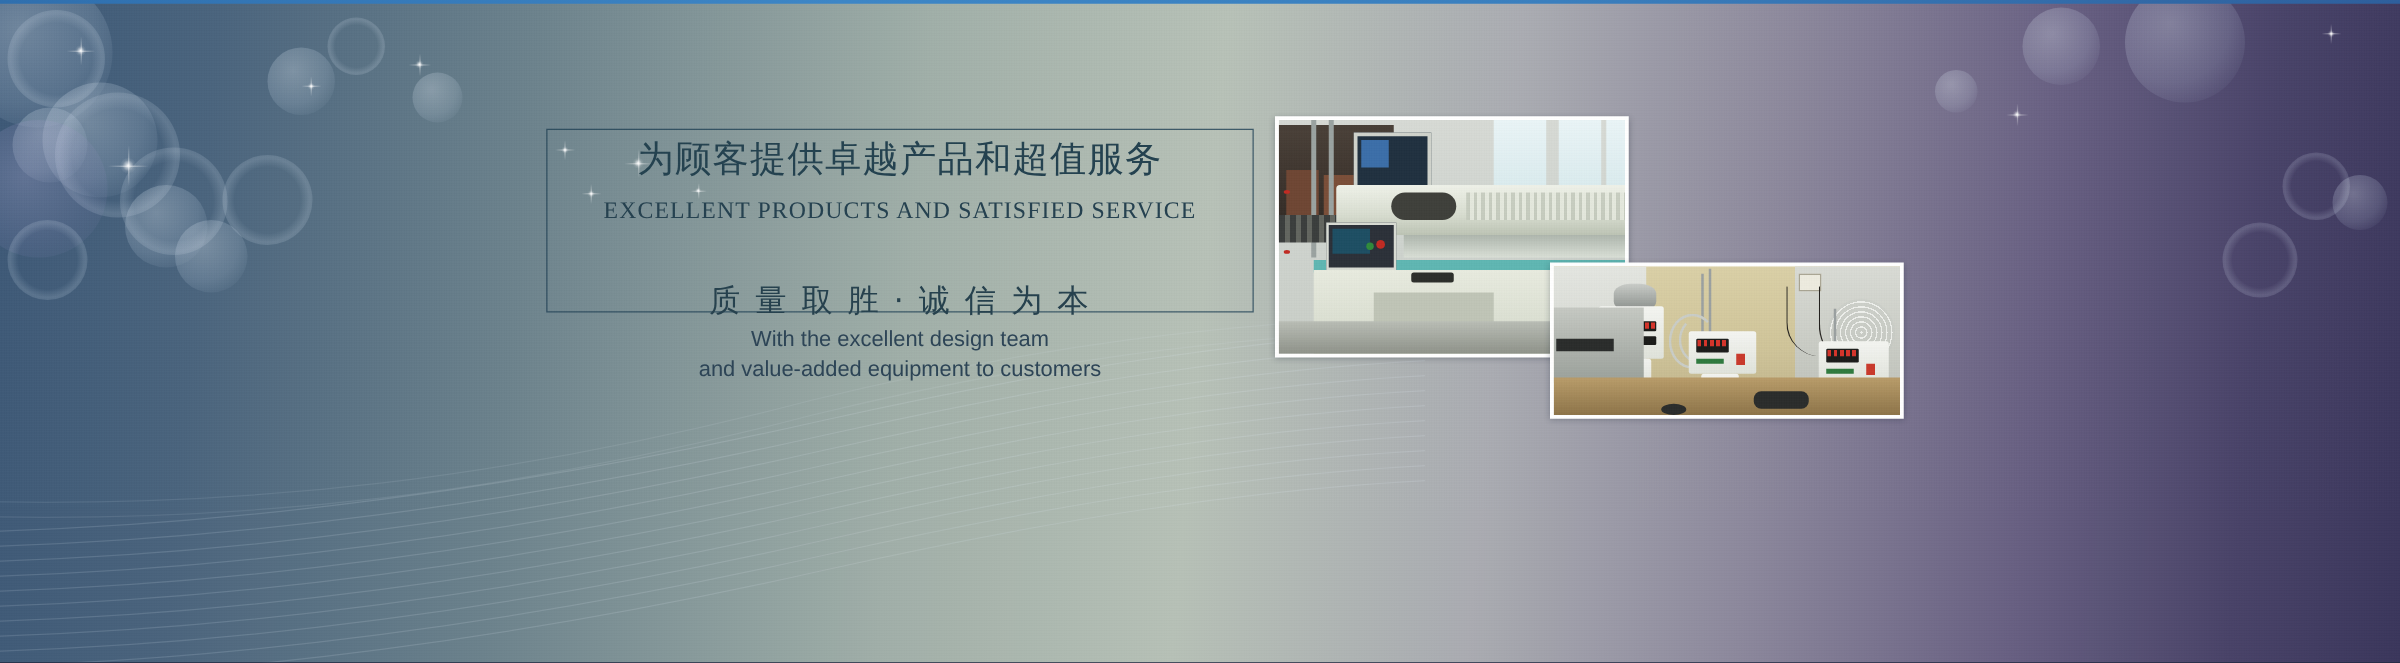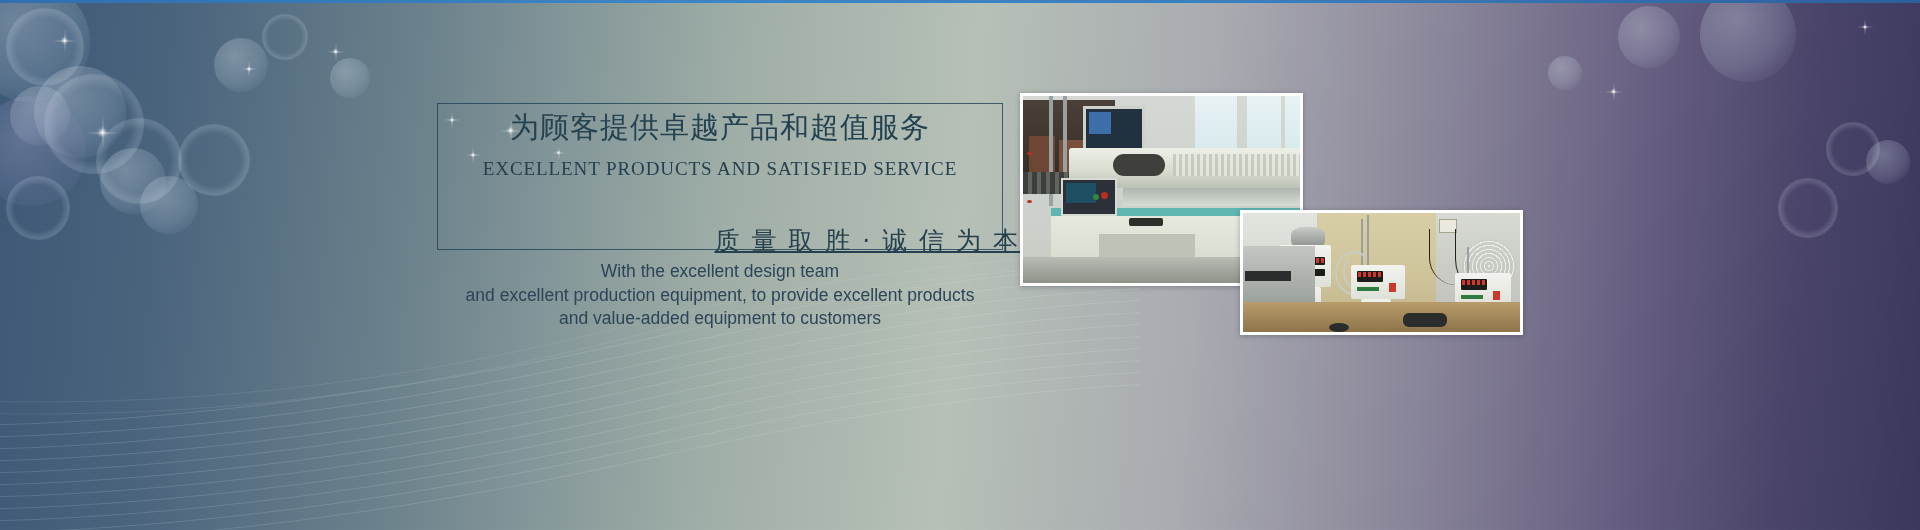--- a/index.html
+++ b/index.html
@@ -54,23 +54,23 @@
     border:1px solid rgba(30,64,84,.80);box-sizing:border-box;}
 
   #headline{position:absolute;left:437px;top:110px;width:566px;text-align:center;
     font-size:29px;line-height:1.2;letter-spacing:1px;color:#23414f;
     font-family:"DejaVu Sans","Liberation Sans",sans-serif;white-space:nowrap;}
 
   #subtitle{position:absolute;left:437px;top:158px;width:566px;text-align:center;
     font-family:"Liberation Serif","DejaVu Serif",serif;
     font-size:19px;letter-spacing:.9px;color:#24404f;white-space:nowrap;}
 
-  #slogan{position:absolute;left:420px;top:224px;width:600px;text-align:right;
+  #slogan{position:absolute;left:420px;top:224px;width:600px;text-align:center;
     font-size:25px;color:#25404d;letter-spacing:2px;
-    font-family:"DejaVu Sans","Liberation Sans",sans-serif;white-space:nowrap;text-decoration:underline;}
+    font-family:"DejaVu Sans","Liberation Sans",sans-serif;white-space:nowrap;}
 
   #para{position:absolute;left:300px;top:260px;width:840px;text-align:center;
     font-size:17.5px;line-height:23.5px;color:#2c4456;
     font-family:"Liberation Sans",sans-serif;}
   #para div{white-space:nowrap;}
 
   
   .photo{position:absolute;background:#fff;padding:3px;box-sizing:border-box;
          box-shadow:0 1px 5px rgba(20,30,45,.30);overflow:hidden;}
   .photo .inner{position:relative;width:100%;height:100%;overflow:hidden;}
@@ -190,21 +190,20 @@
   </svg>
 
   <div id="framebox"></div>
 
   <div id="subtitle">EXCELLENT PRODUCTS AND SATISFIED SERVICE</div>
   <div id="headline">为顾客提供卓越产品和超值服务</div>
   <div id="slogan">质 量 取 胜 · 诚 信 为 本</div>
 
   <div id="para">
     <div>With the excellent design team</div>
-    <div>and excellent production equipment, to provide excellent products</div>
     <div>and value-added equipment to customers</div>
   </div>
 
   <div class="photo" id="photo1">
     <div class="inner">
       <div class="p1-wall"></div>
       <div class="p1-darkroom"></div>
       <div class="p1-furn" style="left:6px;top:40px;width:26px;height:42px;"></div>
       <div class="p1-furn" style="left:36px;top:44px;width:34px;height:40px;background:#7a4e38;"></div>
       <div class="p1-win" style="left:172px;"></div>

